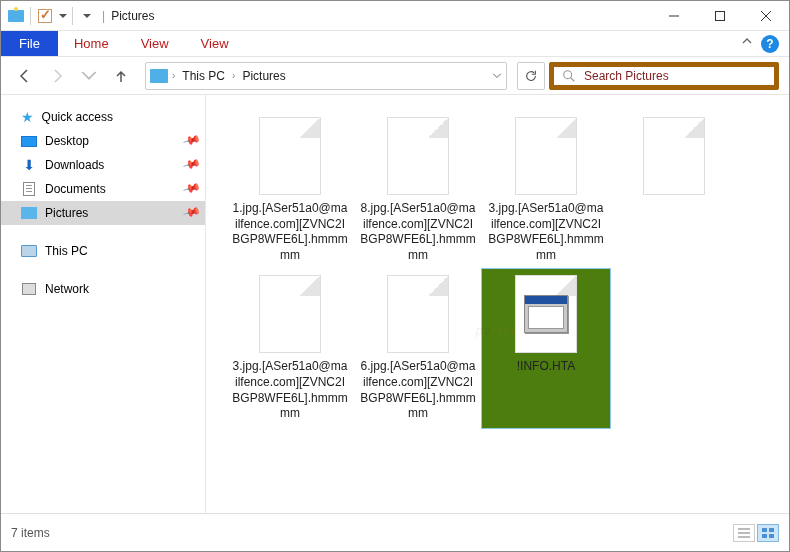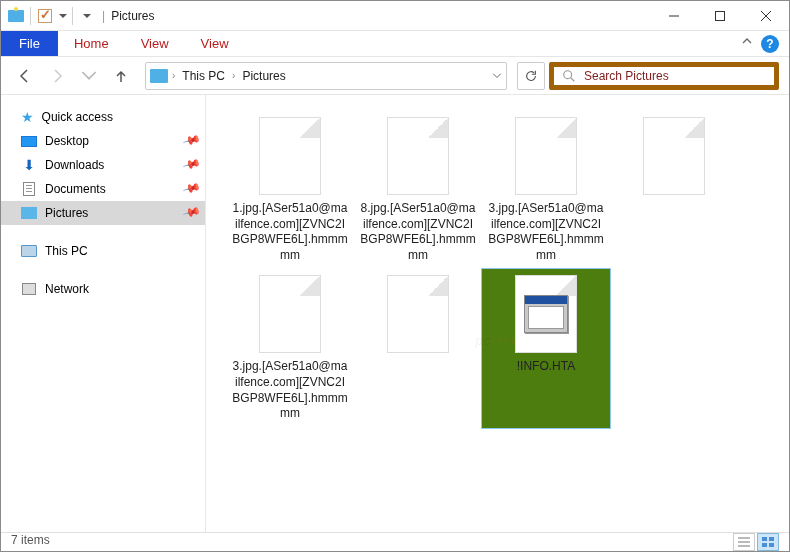--- a/index.html
+++ b/index.html
@@ -59,21 +59,21 @@
 .item.sel{background:#4d7c0f;outline:1px solid #8cc9ec}
 .thumb{width:62px;height:78px;background:#fff;border:1px solid #ddd;position:relative;margin-bottom:6px}
 .thumb::before{content:"";position:absolute;top:0;right:0;width:20px;height:20px;background:linear-gradient(135deg,#fff 0 50%,#e4e4e4 50% 100%)}
 .thumb.hta{display:flex;align-items:center;justify-content:center;border:1px solid #ddd}
 .hta-inner{width:44px;height:38px;background:#c8c8c8;border:1px solid #888;position:relative;box-shadow:1px 1px 0 #999}
 .hta-inner::before{content:"";position:absolute;top:0;left:0;right:0;height:8px;background:#2050a0}
 .hta-inner::after{content:"";position:absolute;top:10px;left:3px;right:3px;bottom:3px;background:#fff;border:1px solid #999}
 .fname{font-size:12px;color:#222;line-height:1.3;word-break:break-all;max-width:120px}
 .watermark{position:absolute;top:50%;left:50%;transform:translate(-50%,-50%);font-size:90px;color:rgba(0,0,0,.06);font-weight:300;letter-spacing:2px;font-style:italic;pointer-events:none;white-space:nowrap}
 .watermark b{color:rgba(225,120,30,.12);font-weight:400}
-.statusbar{height:19px;border-top:1px solid #e0e0e0;display:flex;align-items:flex-start;padding:0 10px;color:#555;background:#fff}
+.statusbar{height:38px;border-top:1px solid #e0e0e0;display:flex;align-items:center;padding:0 10px;color:#555;background:#fff}
 .vbtns{margin-left:auto;display:flex;gap:2px}
 .vbtn{width:22px;height:18px;border:1px solid #ccc;display:flex;align-items:center;justify-content:center}
 .vbtn.active{background:#cde6f7;border-color:#7fb9e0}
 </style>
 </head>
 <body>
 
 <div class="window">
 
   <div class="titlebar">
@@ -242,20 +242,21 @@
           </div>
           <div class="item">
             <div class="thumb"></div>
           </div>
           <div class="item">
             <div class="thumb"></div>
             <div class="fname">3.jpg.[ASer51a0@mailfence.com][ZVNC2IBGP8WFE6L].hmmmmm</div>
           </div>
           <div class="item">
             <div class="thumb"></div>
+            <div class="fname">6.jpg.[ASer51a0@mailfence.com][ZVNC2IBGP8WFE6L].hmmmmm</div>
           </div>
           <div class="item sel">
             <div class="thumb hta">
               <div class="hta-inner"></div>
             </div>
             <div class="fname">!INFO.HTA</div>
           </div>
         </div>
     </div>
   </div>

